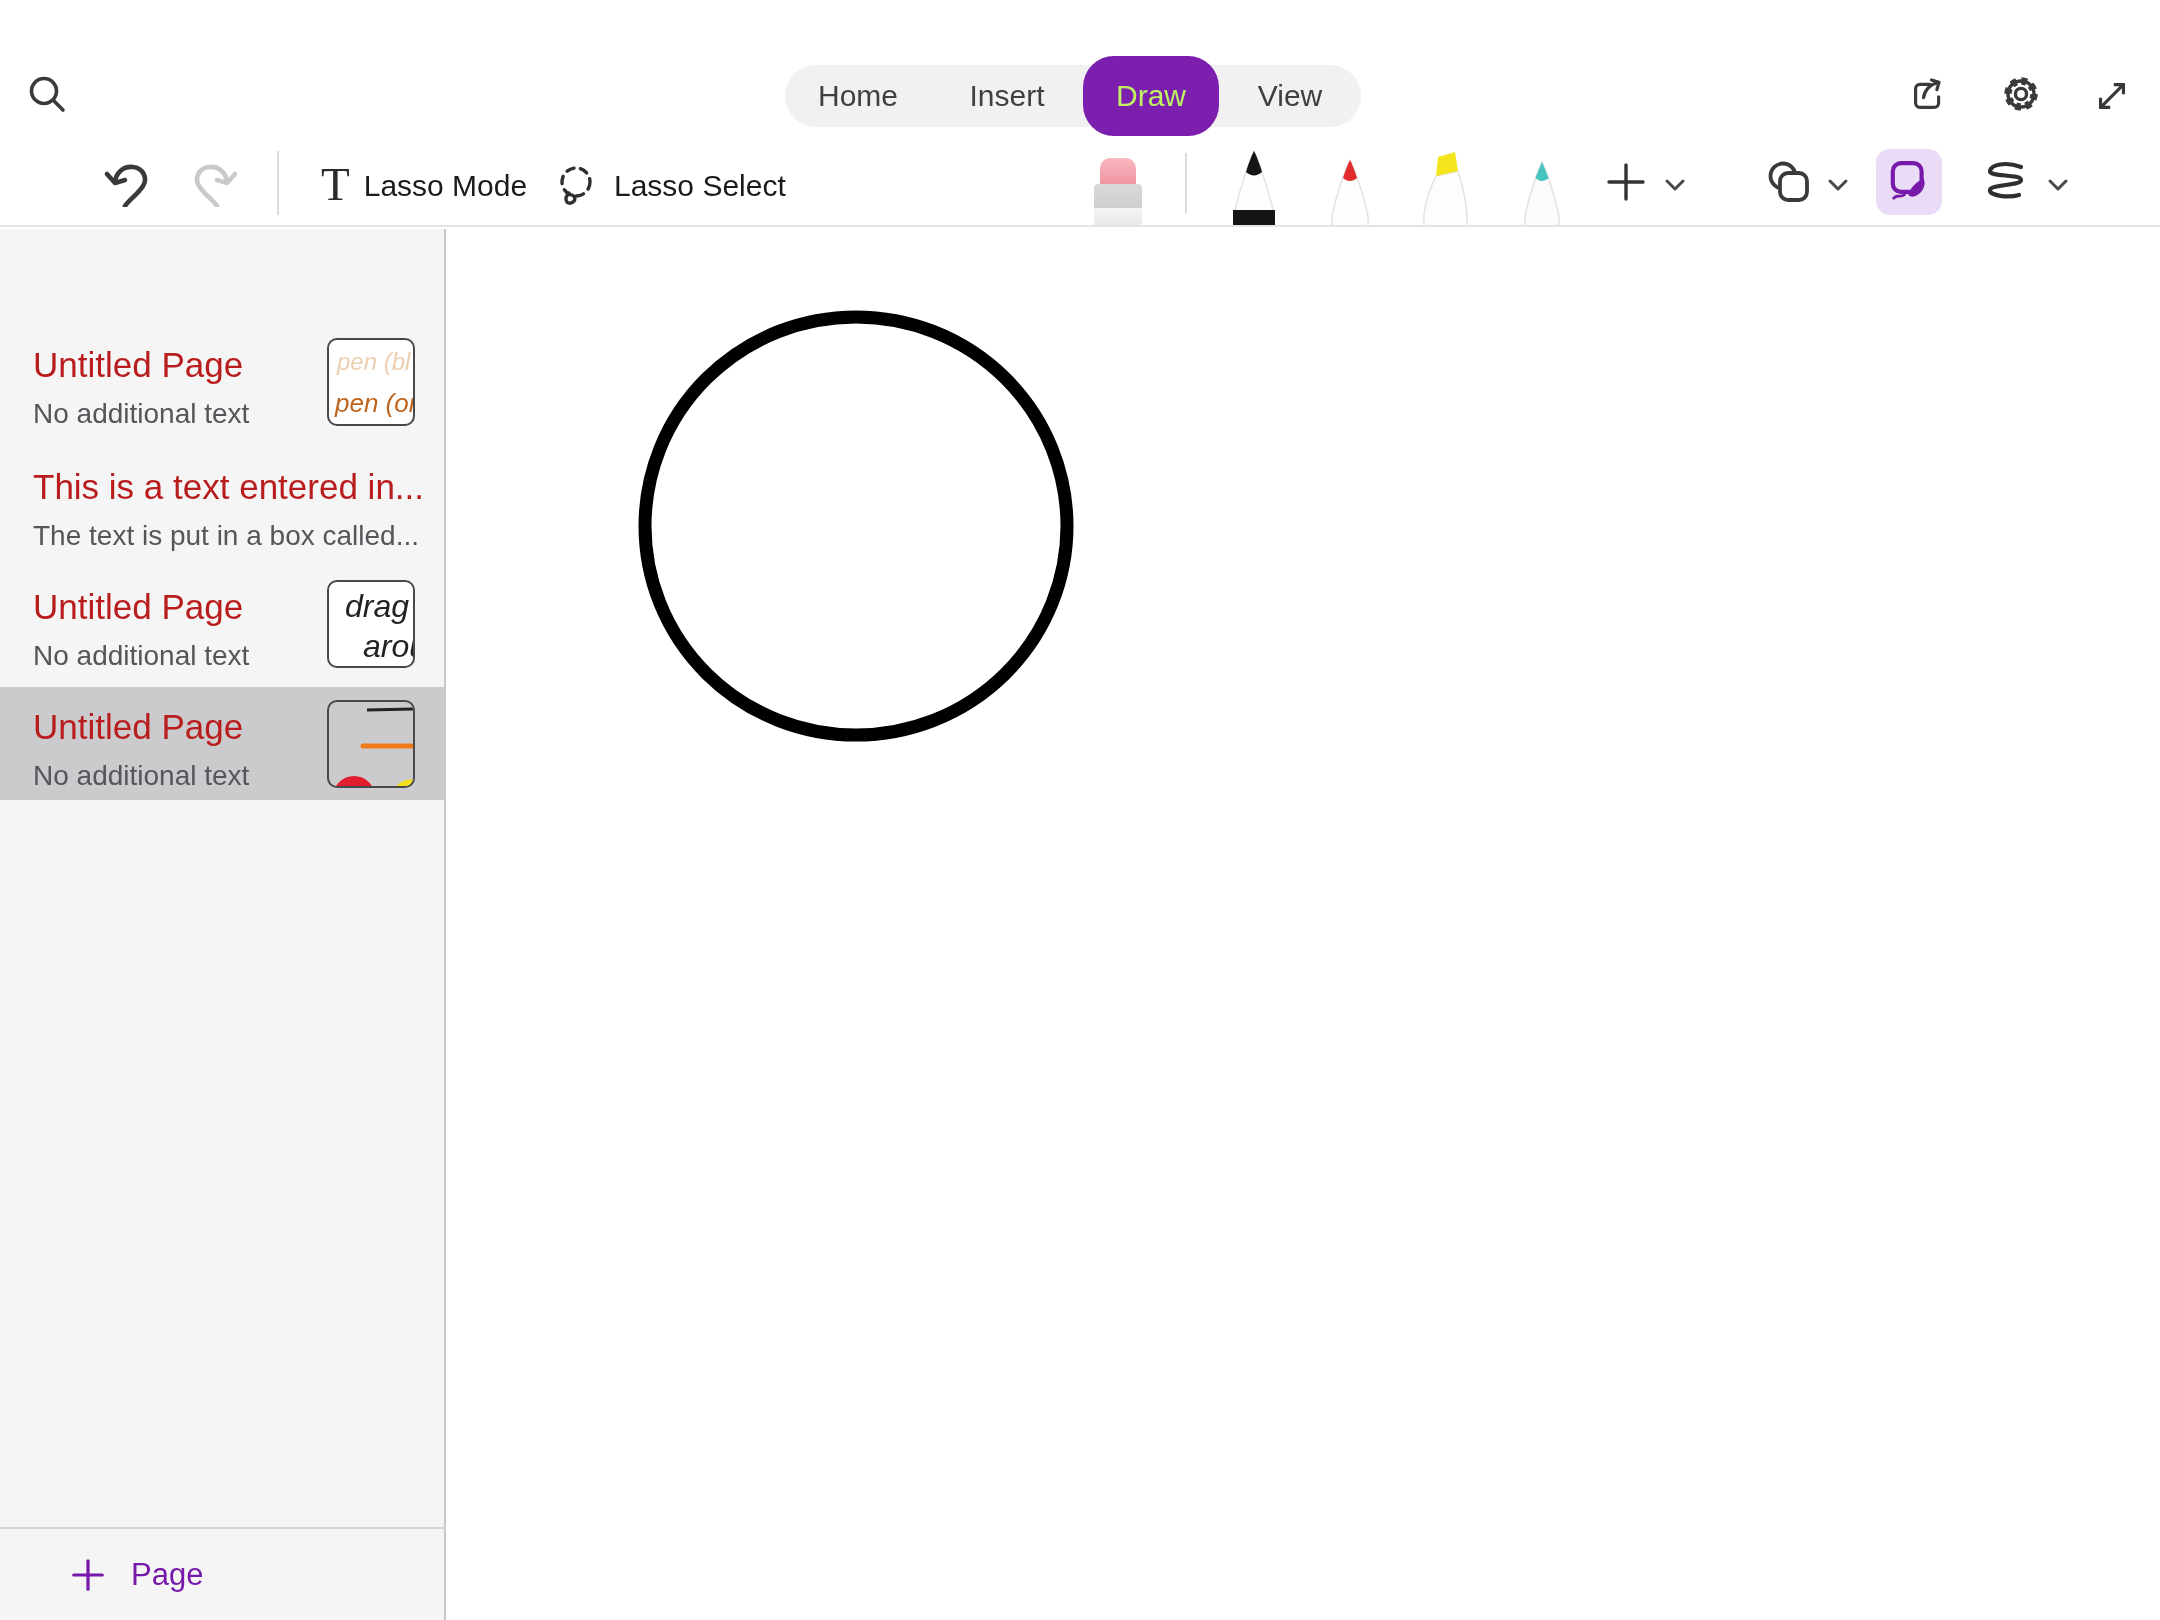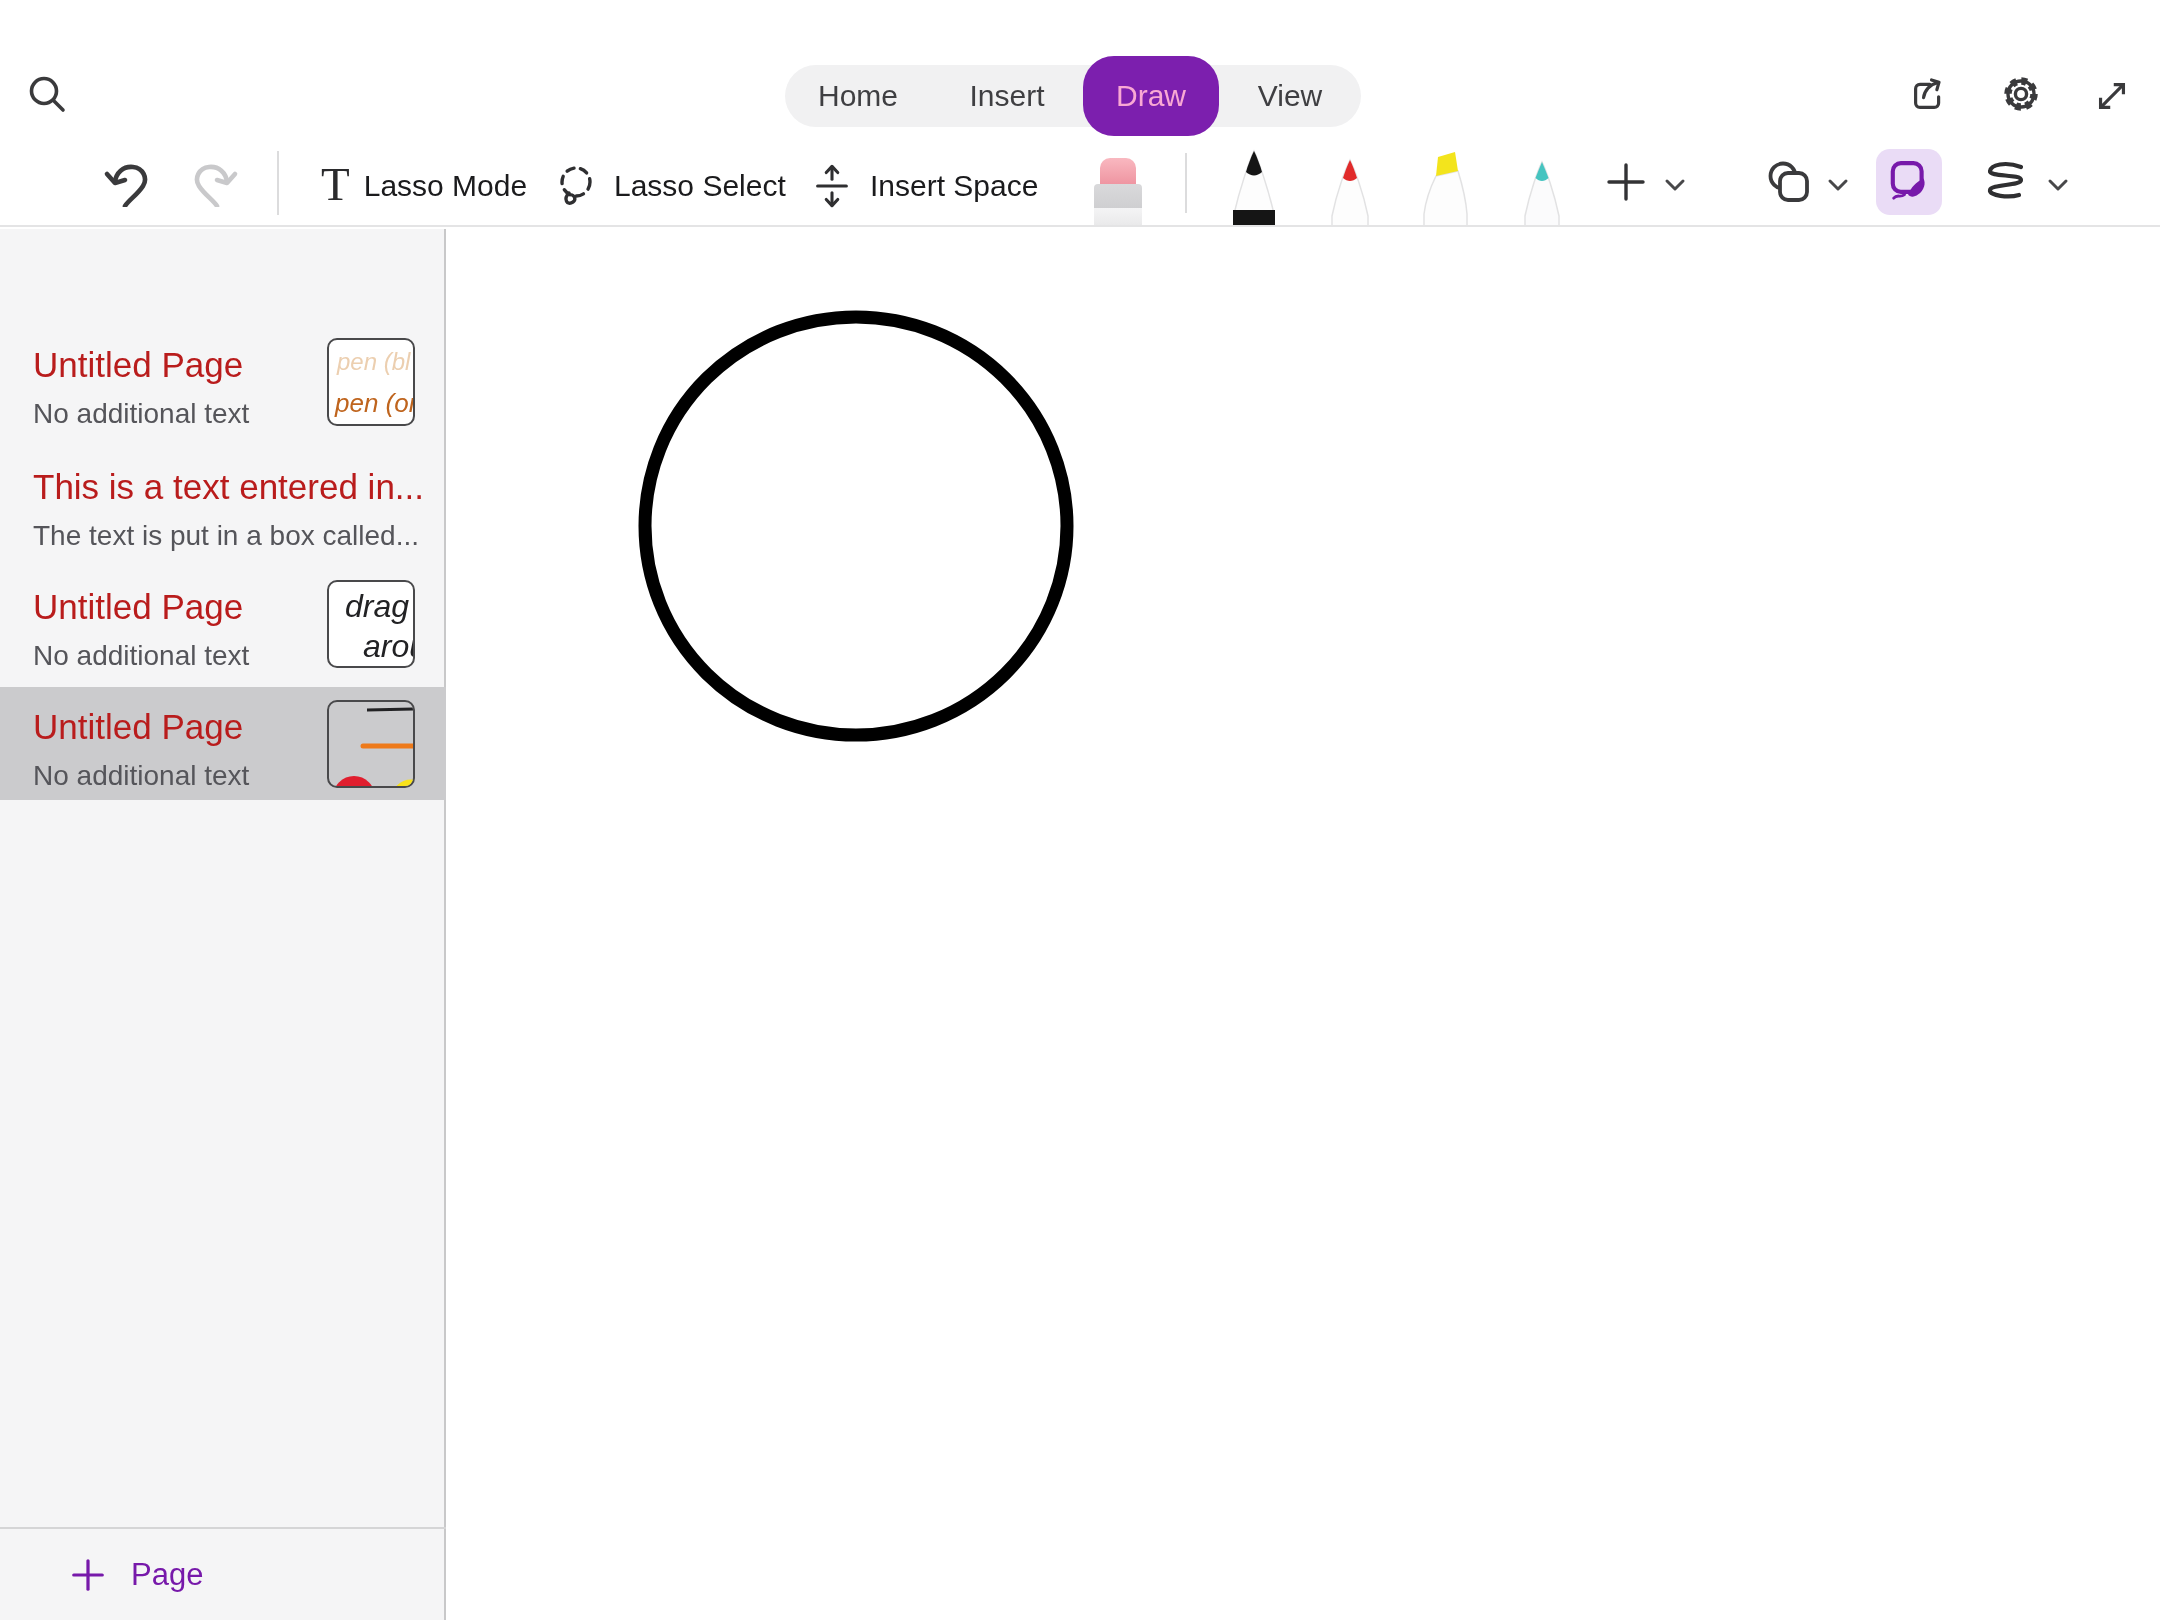--- a/index.html
+++ b/index.html
@@ -7,21 +7,21 @@
           font-family:"Liberation Sans","DejaVu Sans",sans-serif;color:#1b1b1d;}
   .abs{position:absolute;}
   .icon-btn{background:none;border:none;padding:0;margin:0;cursor:pointer;display:flex;align-items:center;justify-content:center;}
 
   
   .tabbar{position:absolute;left:785px;top:65px;width:576px;height:62px;background:#f1f1f2;border-radius:31px;
           display:flex;align-items:center;}
   .tab{height:80px;display:flex;align-items:center;justify-content:center;font-size:30px;color:#3f3f42;
        border-radius:31px;cursor:pointer;}
   .tab.t-home{width:146px;}.tab.t-insert{width:152px;}.tab.t-view{width:142px;}
-  .tab.active{width:136px;background:#7c1fae;color:#f9a8d4;}
+  .tab.active{width:136px;background:#7c1fae;color:#bef264;}
 
   
   .tb-group{position:absolute;top:146px;height:80px;display:flex;align-items:center;}
   .tb-label{font-size:30px;color:#1b1b1d;white-space:nowrap;}
   .vdiv{position:absolute;width:2px;background:#dcdcdd;}
   .serifT{font-family:"Liberation Serif","DejaVu Serif",serif;font-size:47px;color:#2b2b2d;line-height:1;margin-top:-4px;}
   .pen-slot{position:absolute;top:146px;width:66px;height:80px;overflow:hidden;cursor:pointer;background:none;border:none;padding:0;}
   .toolbar-underline{position:absolute;left:0;top:225px;width:2160px;height:2px;background:#e4e4e5;}
   .penmode-btn{position:absolute;left:1876px;top:149px;width:66px;height:66px;background:#eadcf6;border-radius:14px;
                display:flex;align-items:center;justify-content:center;border:none;cursor:pointer;}
@@ -114,30 +114,20 @@
   </div>
 
   <div class="tb-group" style="left:549px;">
     <svg width="52" height="56" viewBox="0 0 52 56">
       <circle cx="27" cy="24" r="14" fill="none" stroke="#2f2f31" stroke-width="3.4" stroke-dasharray="7.5 6.5" stroke-linecap="round"></circle>
       <path d="M20 35 C14 41 18 48 24 44 C27 42 26 38 23 37" fill="none" stroke="#2f2f31" stroke-width="3.4" stroke-linecap="round"></path>
     </svg>
     <span class="tb-label" style="margin-left:13px;">Lasso Select</span>
   </div>
 
-  <div class="tb-group" style="left:809px;">
-    <svg width="46" height="50" viewBox="0 0 48 50">
-      <line x1="9" y1="25" x2="39" y2="25" stroke="#2f2f31" stroke-width="3.2" stroke-linecap="round"></line>
-      <line x1="24" y1="18" x2="24" y2="5" stroke="#2f2f31" stroke-width="3.2" stroke-linecap="round"></line>
-      <path d="M18 11 L24 4.5 L30 11" fill="none" stroke="#2f2f31" stroke-width="3.2" stroke-linecap="round" stroke-linejoin="round"></path>
-      <line x1="24" y1="32" x2="24" y2="45" stroke="#2f2f31" stroke-width="3.2" stroke-linecap="round"></line>
-      <path d="M18 39 L24 45.5 L30 39" fill="none" stroke="#2f2f31" stroke-width="3.2" stroke-linecap="round" stroke-linejoin="round"></path>
-    </svg>
-    <span class="tb-label" style="margin-left:15px;">Insert Space</span>
-  </div>
 
   <button class="eraser">
     <span class="cap"></span>
     <span class="bodytop"></span>
     <span class="bodybot"></span>
   </button>
   <div class="vdiv" style="left:1185px;top:153px;height:60px;"></div>
 
   <button class="pen-slot" style="left:1221px;">
     <svg width="66" height="110" viewBox="0 0 66 110">

